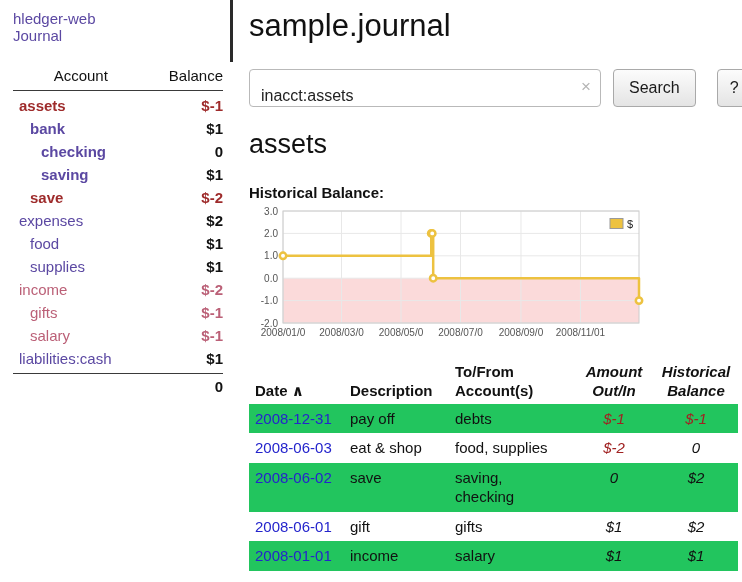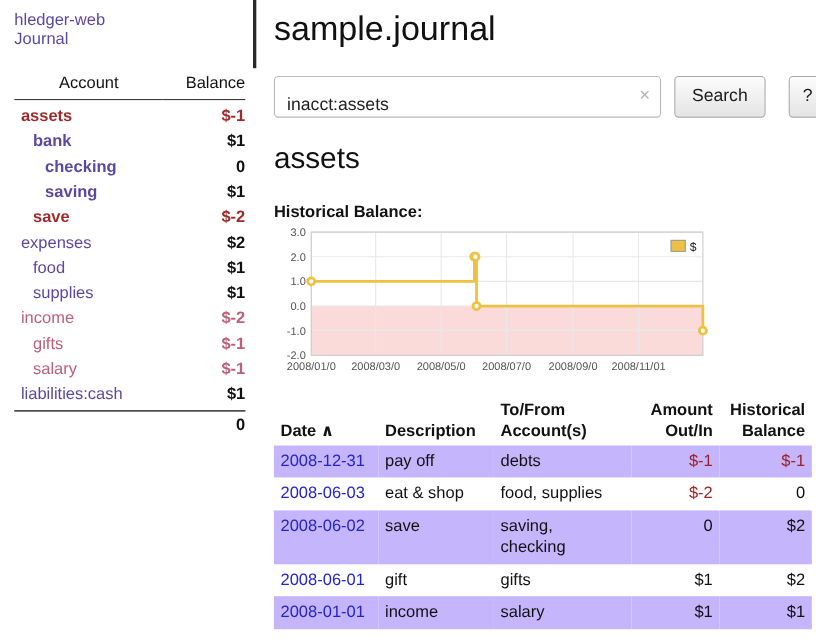--- a/index.html
+++ b/index.html
@@ -47,23 +47,23 @@
   }
   .btn.search{margin-left:12px;padding:0 15px;}
   .btn.help{margin-left:21px;padding:0 12px;}
   h2{font-size:27px;font-weight:400;margin:22px 0 0 0;}
   .chart-label{font-weight:bold;font-size:15px;margin-top:24px;}
   #chart{margin-top:4px;}
 
   
   table.register{border-collapse:collapse;margin-top:10px;font-size:15px;}
   table.register th{font-weight:bold;text-align:left;vertical-align:bottom;padding:3px 6px;line-height:1.25;margin-top:12px;}
-  table.register th.num,table.register td.num{text-align:right;}
+  table.register th.num,table.register td.num{text-align:center;font-style:italic;}
   table.register td{padding:5px 6px;vertical-align:top;line-height:1.3;}
-  tr.shade{background:#c4b5fd;}
+  tr.shade{background:#22c55e;}
   td.date{color:#2424cc;cursor:pointer;white-space:nowrap;}
   td.neg{color:#a02222;}
   .sort-caret{font-weight:bold;}
 </style>
 </head>
 <body>
 
 <div class="app">
 
   <aside class="sidebar">

